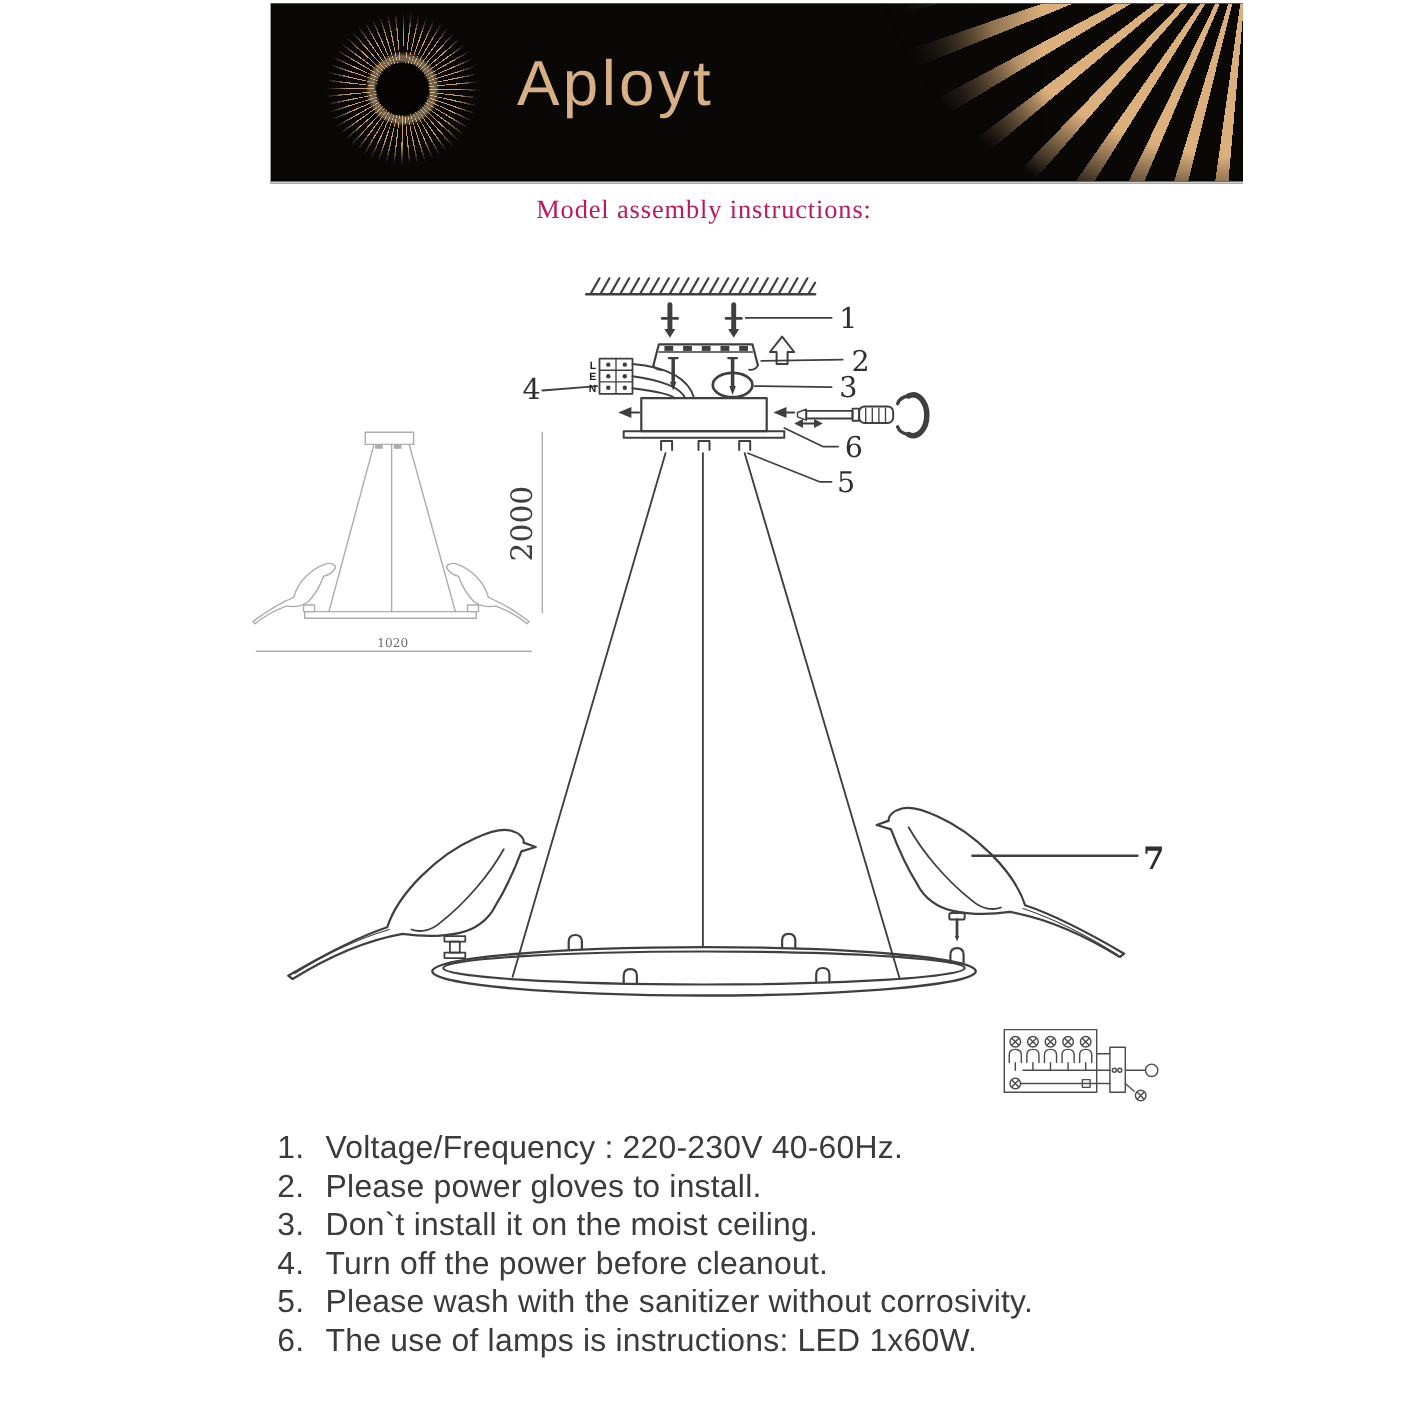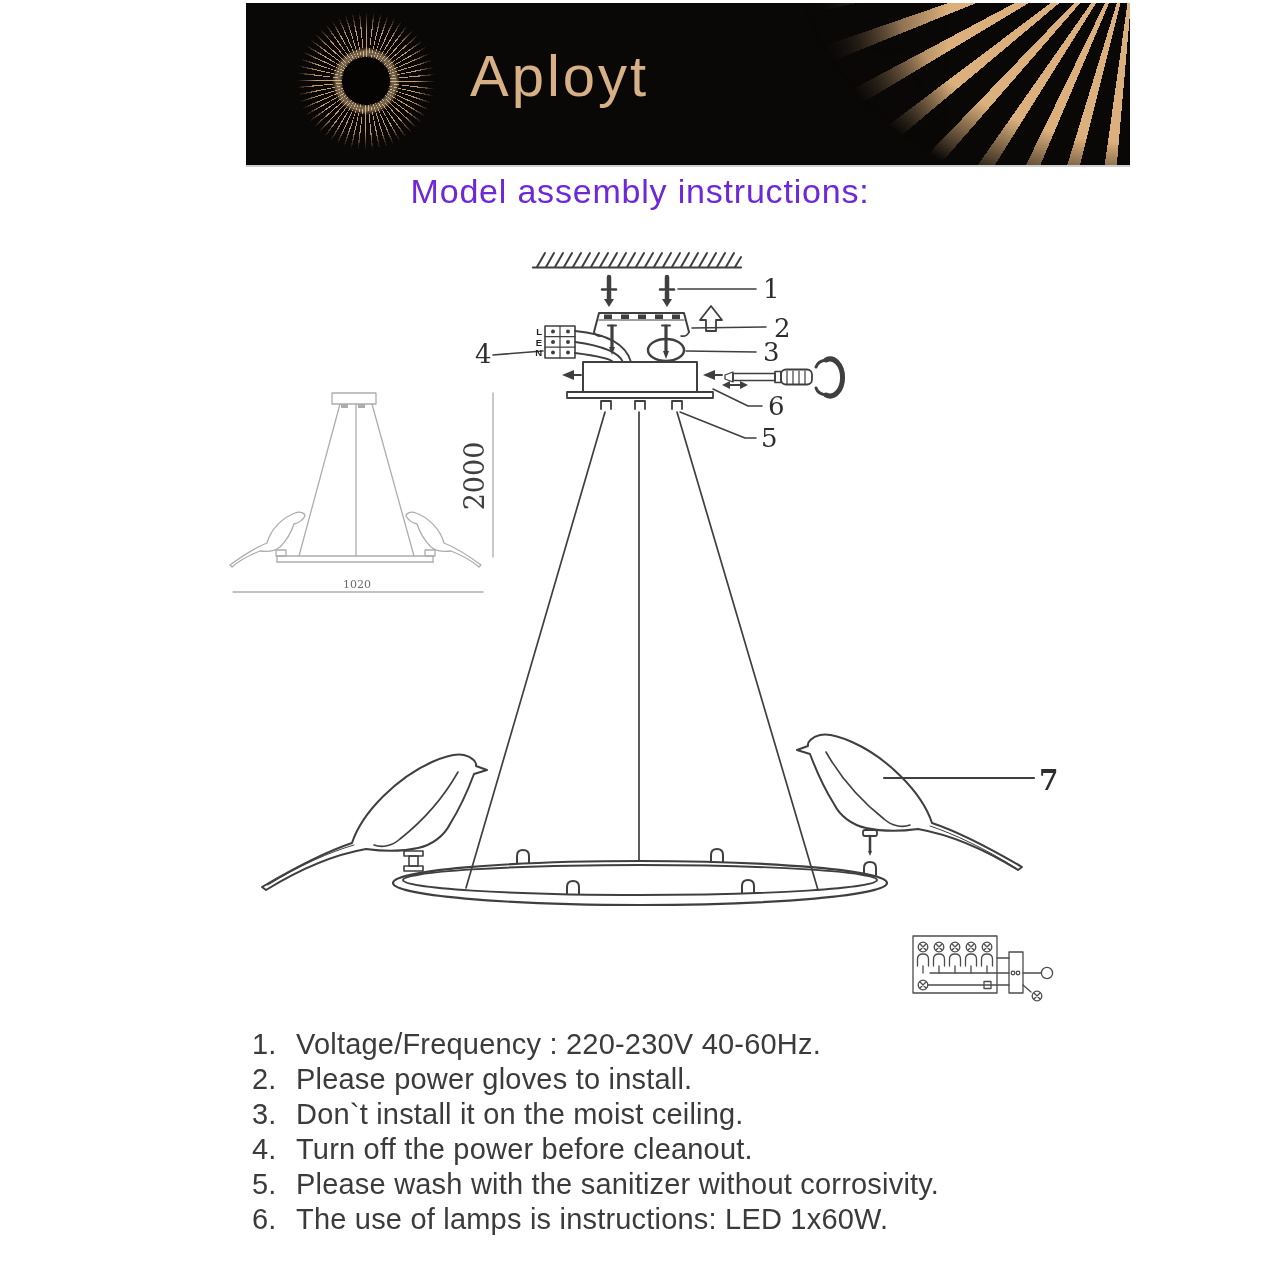--- a/index.html
+++ b/index.html
@@ -31,21 +31,21 @@
     position:absolute;right:0;top:0;width:330px;height:162px;
     background:
       linear-gradient(to left, rgba(10,8,7,0) 55%, #0a0807 94%),
       repeating-conic-gradient(from 140deg at 102% -40%, #dcb07c 0deg 3deg, rgba(0,0,0,0) 3deg 9deg);
     -webkit-mask-image:radial-gradient(420px 330px at 102% -40%, #000 0%, #000 62%, transparent 82%);
     mask-image:radial-gradient(420px 330px at 102% -40%, #000 0%, #000 62%, transparent 82%);
   }
   
   .title-block{
     position:absolute;left:0;top:174px;width:100%;text-align:center;
-    color:#6d28d9;font-size:34px;line-height:35px;letter-spacing:0.8px;
+    color:#be185d;font-size:24px;line-height:35px;letter-spacing:0.8px;font-family:Liberation Serif, serif;
   }
   
   .diagram-svg{position:absolute;left:0;top:0;width:1280px;height:1280px;}
   
   .instructions{
     position:absolute;left:252px;top:1030px;width:830px;
     color:#3b3b3b;font-size:29px;letter-spacing:0.2px;
   }
   .inst-row{display:flex;margin-bottom:6px;line-height:29px;}
   .inst-num{flex:0 0 44px;width:44px;}

